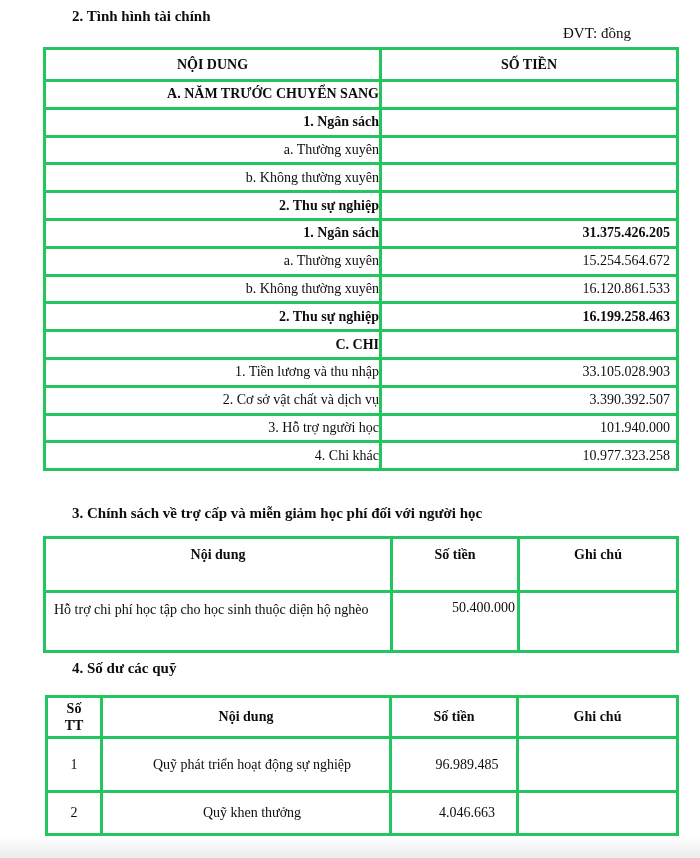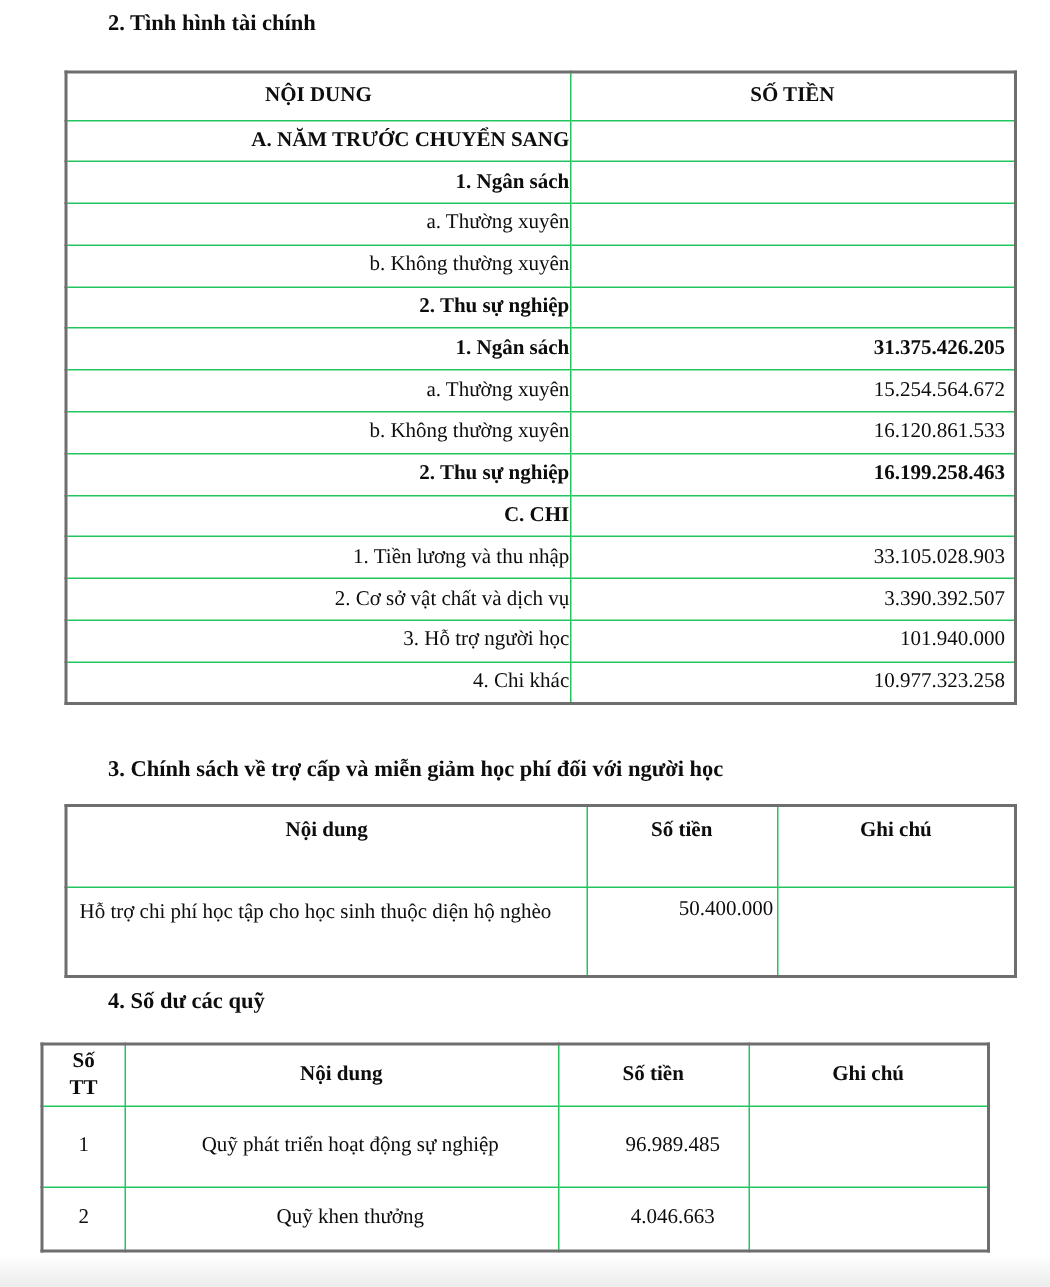--- a/index.html
+++ b/index.html
@@ -34,21 +34,21 @@
     text-align: right;
     font-size: 15px;
     color: #0d0d0d;
   }
   table {
     position: absolute;
     border-collapse: collapse;
     table-layout: fixed;
   }
   table, th, td {
-    border: 1px solid #22c55e;
+    border: 3px solid #22c55e;
   }
   table { border-width: 2px; border-color: #6e6e6e; }
   th, td {
     font-size: 14px;
     color: #0d0d0d;
     overflow: hidden;
   }
   
   #finance-table { top: 47px; left: 43px; width: 633px; }
   #finance-table col.c-label { width: 336px; }
@@ -72,21 +72,21 @@
     height: 54px;
     font-weight: bold;
     text-align: center;
     vertical-align: top;
     padding-top: 8px;
   }
   #support-table td { height: 60px; vertical-align: top; padding-top: 7px; }
   #support-table td.content { text-align: left; padding-left: 8px; padding-right: 14px; line-height: 1.45; }
   #support-table td.amount { text-align: right; padding-right: 2px; margin-left: 34px; }
   
-  #funds-table { top: 695px; left: 27px; width: 631px; border-radius: 11px; }
+  #funds-table { top: 695px; left: 45px; width: 631px; border-radius: 11px; }
   #funds-table col.c-no      { width: 55px; }
   #funds-table col.c-content { width: 289px; }
   #funds-table col.c-amount  { width: 127px; }
   #funds-table col.c-note    { width: 160px; }
   #funds-table th {
     height: 41px;
     font-weight: bold;
     text-align: center;
     vertical-align: middle;
     line-height: 1.25;
@@ -108,20 +108,21 @@
     background: linear-gradient(to bottom, rgba(255,255,255,0), #ececec);
   }
 </style>
 </head>
 <body>
 
 <div class="page">
 
   <div id="heading-2" class="sec-heading">2. Tình hình tài chính</div>
 
+  <div class="unit-line">ĐVT: đồng</div>
 
   <table id="finance-table">
     <colgroup>
         <col class="c-label">
         <col class="c-value">
       </colgroup>
     <thead>
       <tr>
         <th>NỘI DUNG</th>
         <th>SỐ TIỀN</th>

